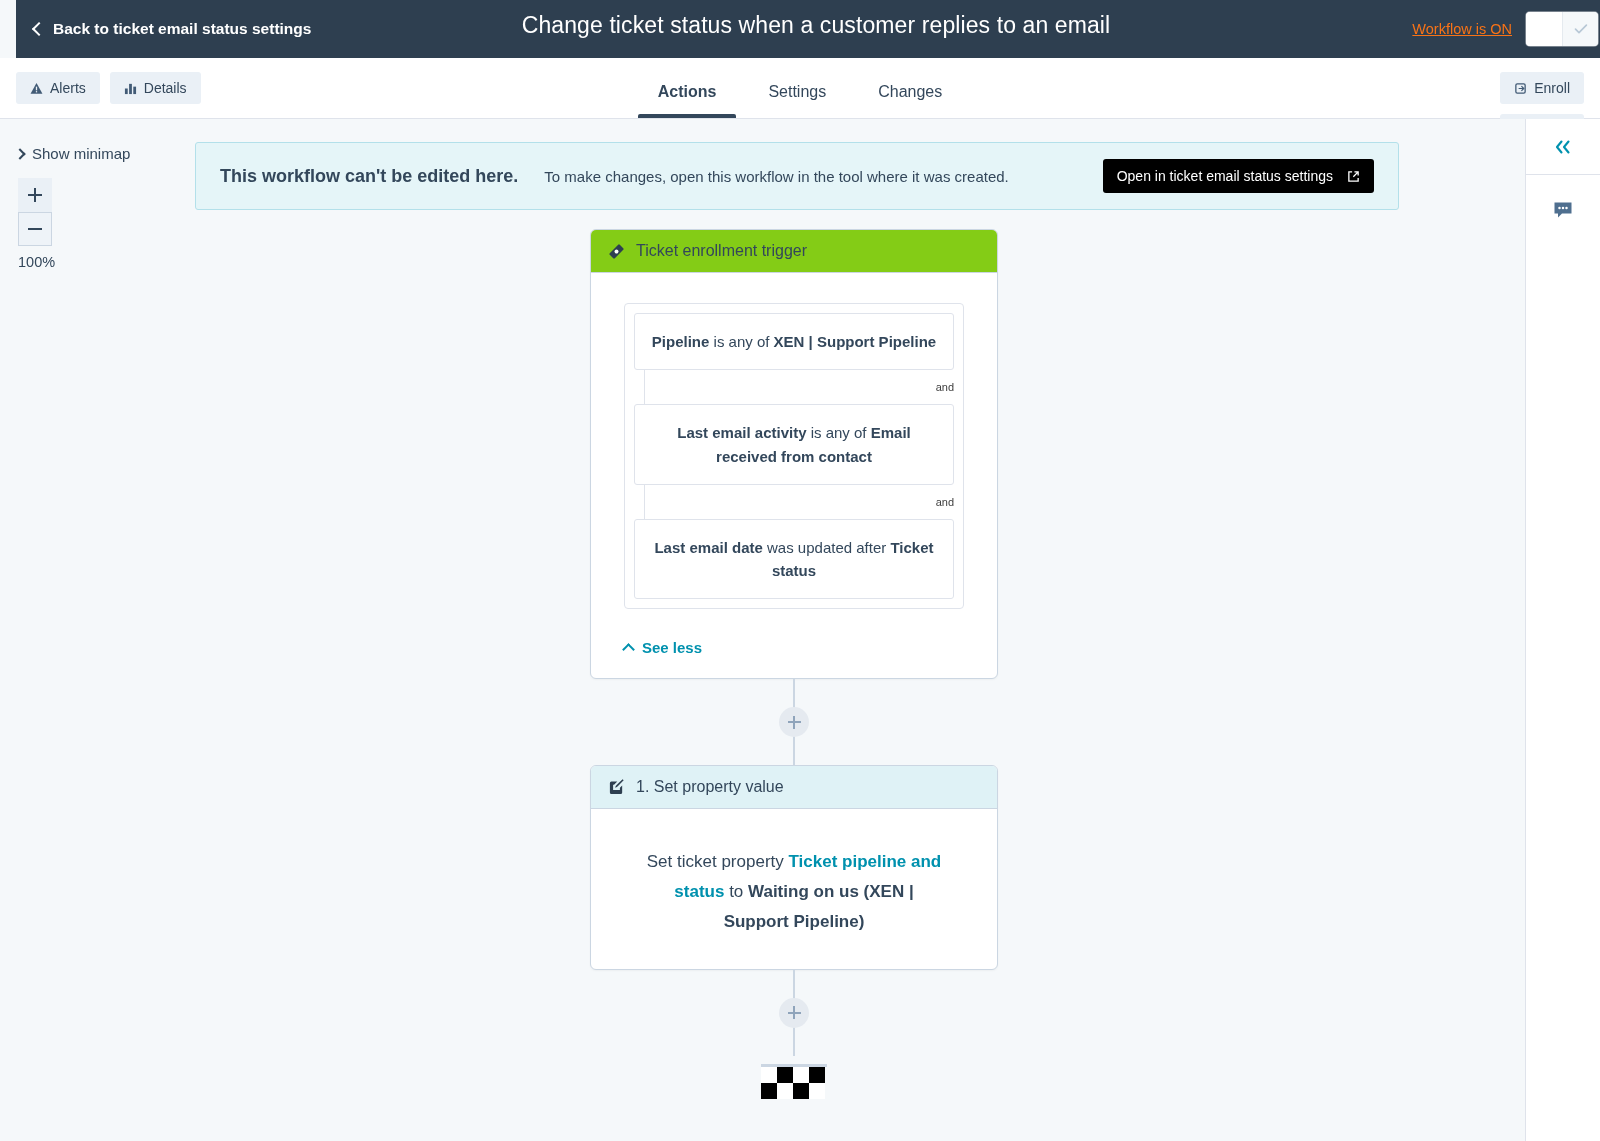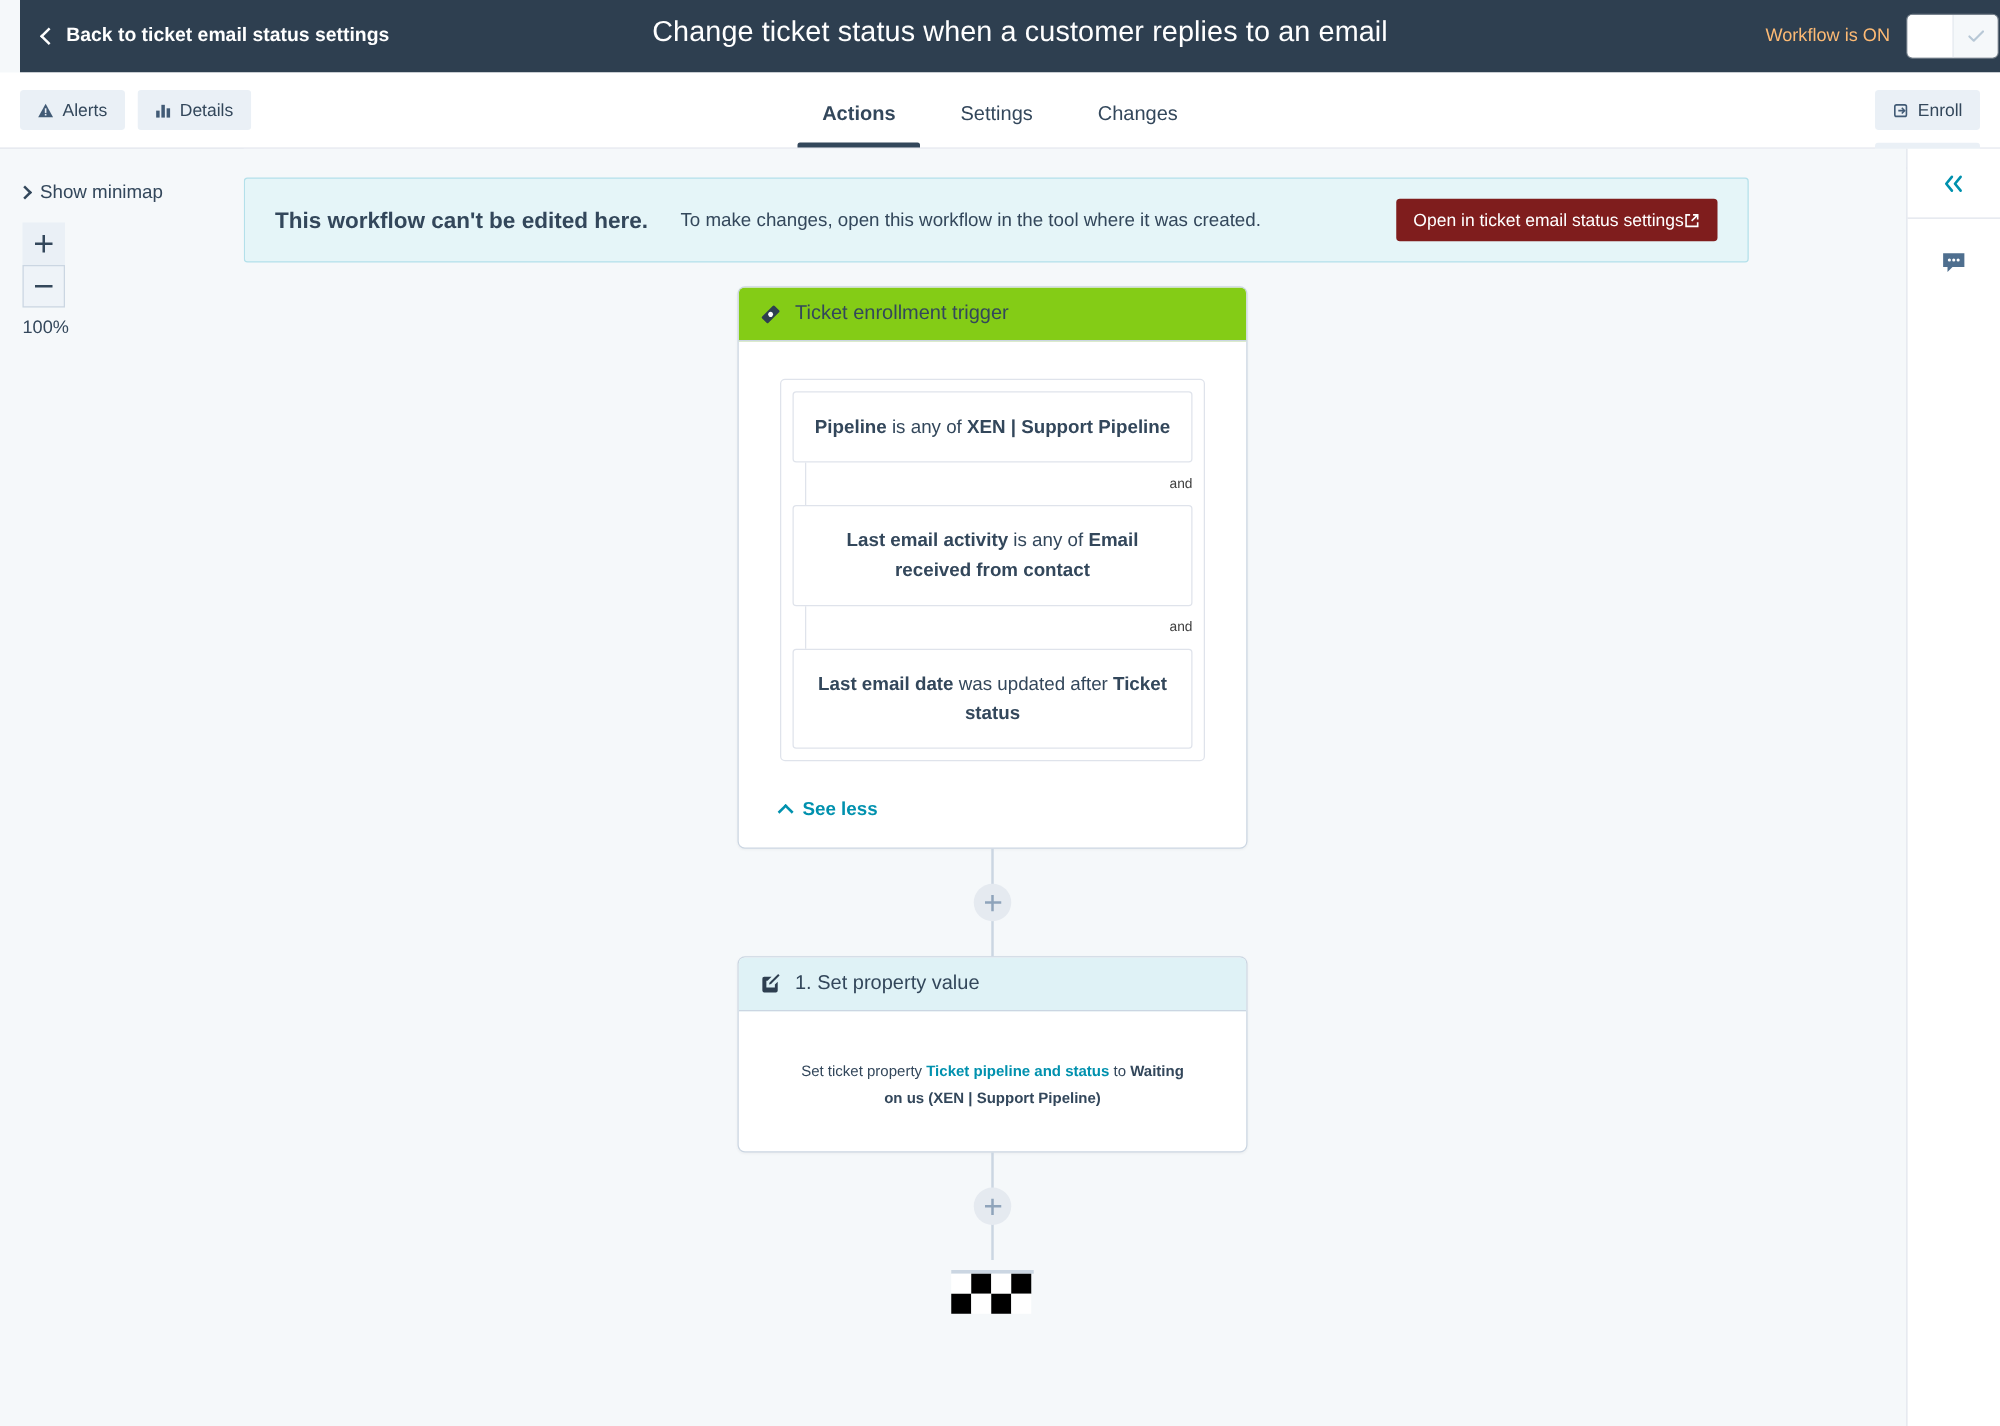--- a/index.html
+++ b/index.html
@@ -31,21 +31,21 @@
   .wf-title {
     position: absolute; left: 0; right: 0; top: 12px;
     text-align: center; color: #ffffff;
     font-size: 23px; font-weight: 400; letter-spacing: 0.1px;
     pointer-events: none;
   }
   .topbar-right {
     position: absolute; right: 18px; top: 0; height: 58px;
     display: flex; align-items: center; gap: 14px;
   }
-  .wf-status-label { color: #fdba74; font-size: 14.5px; }
+  .wf-status-label { color: #f97316; font-size: 14.5px; text-decoration: underline; }
   .toggle {
     width: 72px; height: 34px; border-radius: 4px;
     background: #ffffff; display: flex; cursor: pointer;
     box-shadow: 0 0 0 1px rgba(255,255,255,0.35);
     overflow: hidden;
   }
   .toggle .knob { width: 50%; height: 100%; background: #ffffff; }
   .toggle .track {
     width: 50%; height: 100%; background: #f5f8fa;
     display: flex; align-items: center; justify-content: center;
@@ -121,22 +121,22 @@
 
   
   .banner {
     position: absolute; left: 0; top: 23px; width: 1204px; height: 68px;
     background: #e5f5f8; border: 1px solid #b3e0ea; border-radius: 3px;
     display: flex; align-items: center; padding: 0 24px;
   }
   .banner-strong { font-size: 18px; font-weight: bold; color: #33475b; }
   .banner-text { font-size: 15px; color: #33475b; margin-left: 26px; }
   .banner-btn {
-    margin-left: auto; display: inline-flex; align-items: center; gap: 0;
-    height: 34px; padding: 0 14px; background: #7f1d1d; color: #fff;
+    margin-left: auto; display: inline-flex; align-items: center; gap: 14px;
+    height: 34px; padding: 0 14px; background: #000000; color: #fff;
     border-radius: 3px; font-size: 14px; cursor: pointer; border: none;
     font-family: "Liberation Sans", sans-serif;
   }
 
   
   .flow {
     position: absolute; left: 395px; top: 110px; width: 408px;
   }
   .card {
     background: #ffffff; border: 1px solid #cbd6e2; border-radius: 6px;
@@ -176,21 +176,21 @@
     color: #0091ae; font-size: 15px; font-weight: bold;
     margin-top: 30px; cursor: pointer;
   }
   .chev-up {
     display: inline-block; width: 9px; height: 9px;
     border-left: 2.2px solid #0091ae; border-top: 2.2px solid #0091ae;
     transform: rotate(45deg); margin-top: 4px;
   }
 
   .action-text {
-    text-align: center; font-size: 12px; color: #33475b; line-height: 1.75;
+    text-align: center; font-size: 17px; color: #33475b; line-height: 1.75;
     padding: 8px 16px 10px 16px;
   }
   .action-text .lnk { color: #0091ae; font-weight: bold; }
   .action-text b { font-weight: bold; }
 
   
   .connector { position: relative; width: 408px; height: 86px; }
   .connector .line {
     position: absolute; left: 203px; top: 0; width: 2px; height: 86px;
     background: #cbd6e2;

